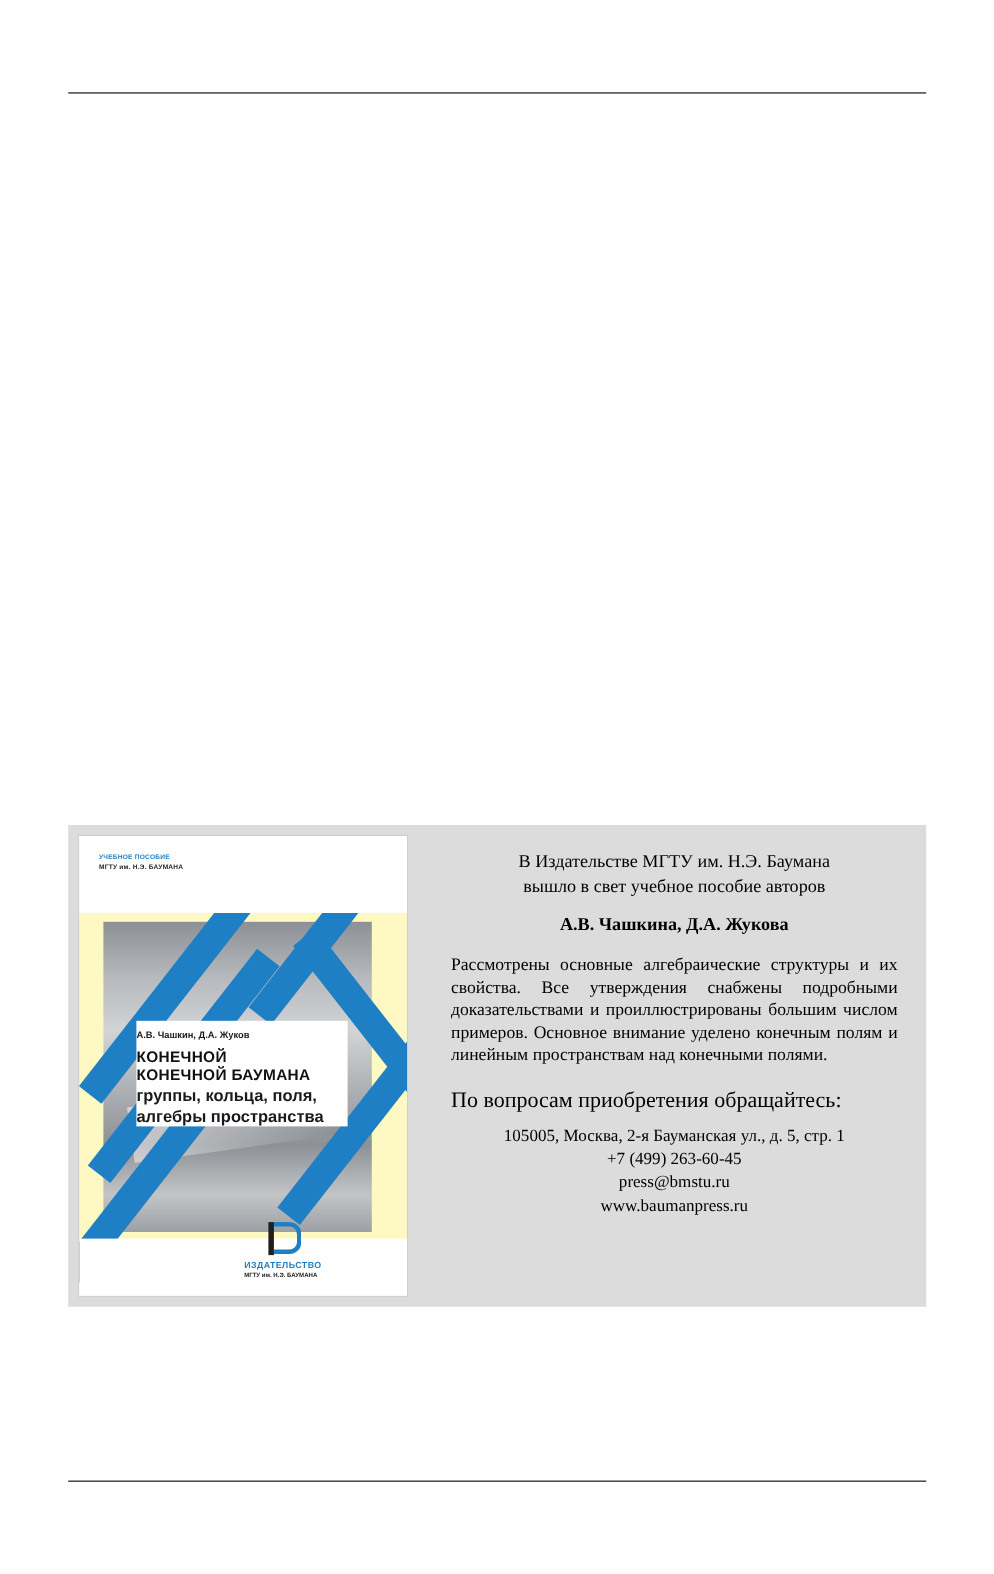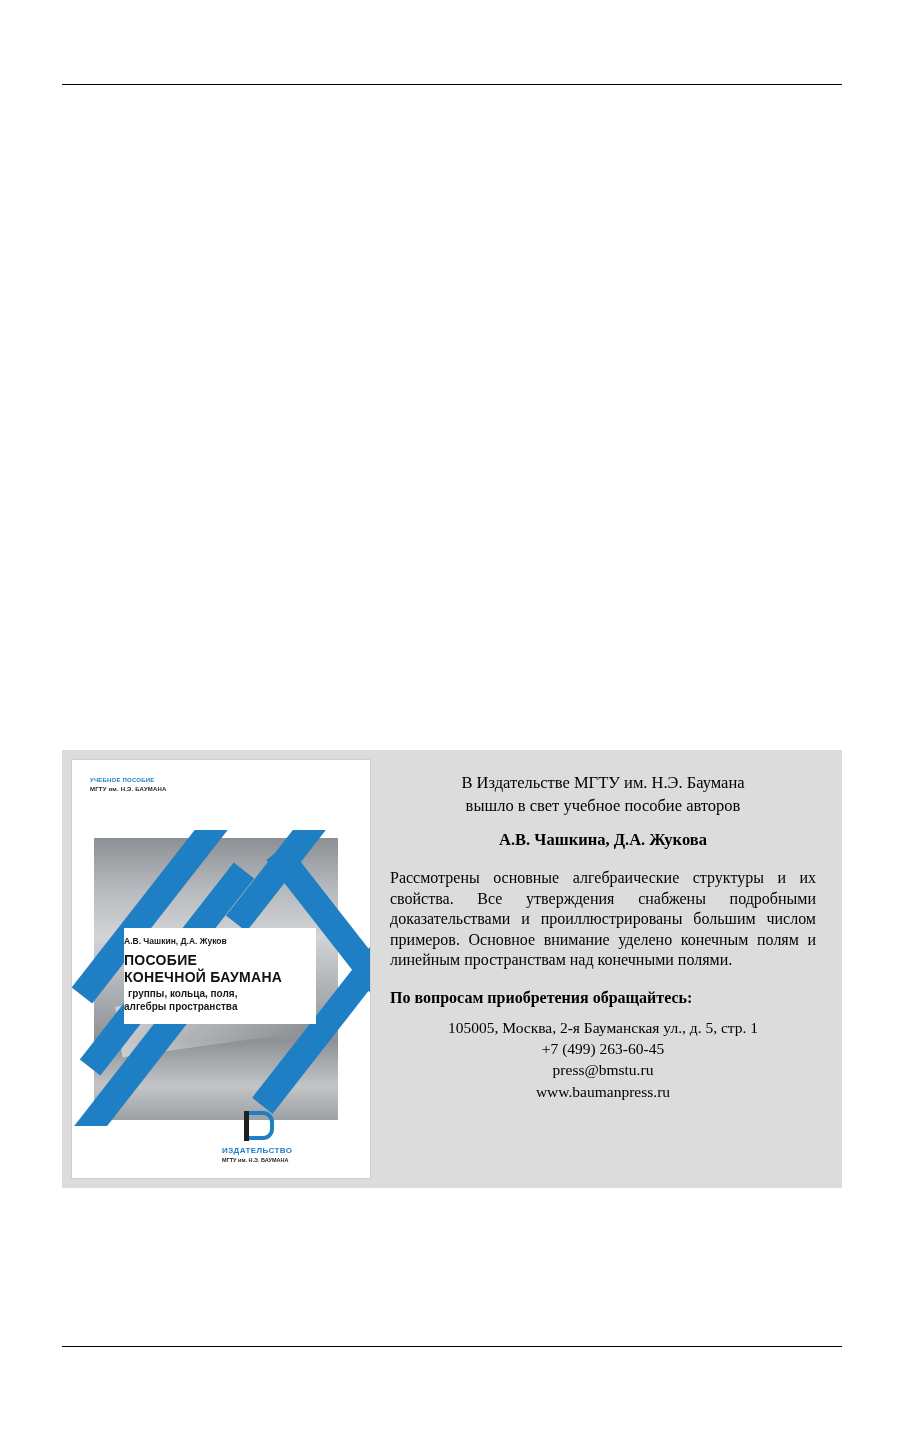--- a/index.html
+++ b/index.html
@@ -50,21 +50,21 @@
     display: flex;
     align-items: flex-start;
     justify-content: center;
   }
 
   
   .cover {
     position: relative;
     width: 340px;
     height: 418px;
-    background: #ffffff;
+    background: #fef9c3;
     overflow: hidden;
     box-shadow: 0 0 0 1px #cfcfcf;
     font-family: "Liberation Sans", sans-serif;
   }
   
   .cover .photo {
     position: absolute;
     left: 22px;
     top: 78px;
     width: 244px;
@@ -141,25 +141,24 @@
     font-size: 14px;
     font-weight: bold;
     line-height: 1.18;
     color: #111111;
     letter-spacing: 0.3px;
   }
   .cover .subtitle {
     position: absolute;
     left: 52px;
     top: 228px;
-    font-size: 10px;
+    font-size: 15px;
     font-weight: bold;
     line-height: 1.25;
     color: #1a1a1a;
-    text-align: right;
   }
 
   .cover .publisher {
     position: absolute;
     left: 150px;
     bottom: 14px;
     display: flex;
     align-items: center;
     gap: 5px;
     flex-direction: column;
@@ -190,20 +189,21 @@
     color: #1f1f1f;
   }
   .cover .publisher .ptext .p1 { color: #1f7fc4; font-size: 8px; letter-spacing: .4px;}
   .cover .publisher .ptext .p2 { font-size: 5.5px; }
 
   
   .ad-text {
     flex: 1;
     padding: 22px 26px 0 8px;
     box-sizing: border-box;
+    margin-left: 20px;
   }
 
   .ad-text .head {
     text-align: center;
     font-size: 16.5px;
     line-height: 1.28;
     margin: 0 0 2px 0;
   }
   .ad-text .head2 {
     text-align: center;
@@ -224,22 +224,22 @@
     line-height: 1.3;
     margin: 0 0 14px 0;
   }
   .ad-text .annotation {
     text-align: justify;
     font-size: 16px;
     line-height: 1.28;
     margin: 0 0 18px 0;
   }
   .ad-text .contact-head {
-    font-weight: bold;
-    font-size: 16px;
+    font-weight: normal;
+    font-size: 20px;
     margin: 0 0 10px 0;
   }
   .ad-text .contact-line {
     font-size: 15.5px;
     line-height: 1.38;
     margin: 0;
     text-align: center;
   }
 </style>
 </head>
@@ -267,21 +267,21 @@
         <div class="white-panel"></div>
 
         <div class="badge">
           <div class="line1">УЧЕБНОЕ ПОСОБИЕ</div>
           <div class="line2">МГТУ им. Н.Э. БАУМАНА</div>
         </div>
 
         <div class="authors">А.В. Чашкин, Д.А. Жуков</div>
 
         <div class="title1">
-          <div>ПОСОБИЕ</div>
+          <div>КОНЕЧНОЙ</div>
           <div>КОНЕЧНОЙ БАУМАНА</div>
         </div>
 
         <div class="subtitle">
           <div>группы, кольца, поля,</div>
           <div>алгебры пространства</div>
         </div>
 
         <div class="publisher">
           <div class="mark">

